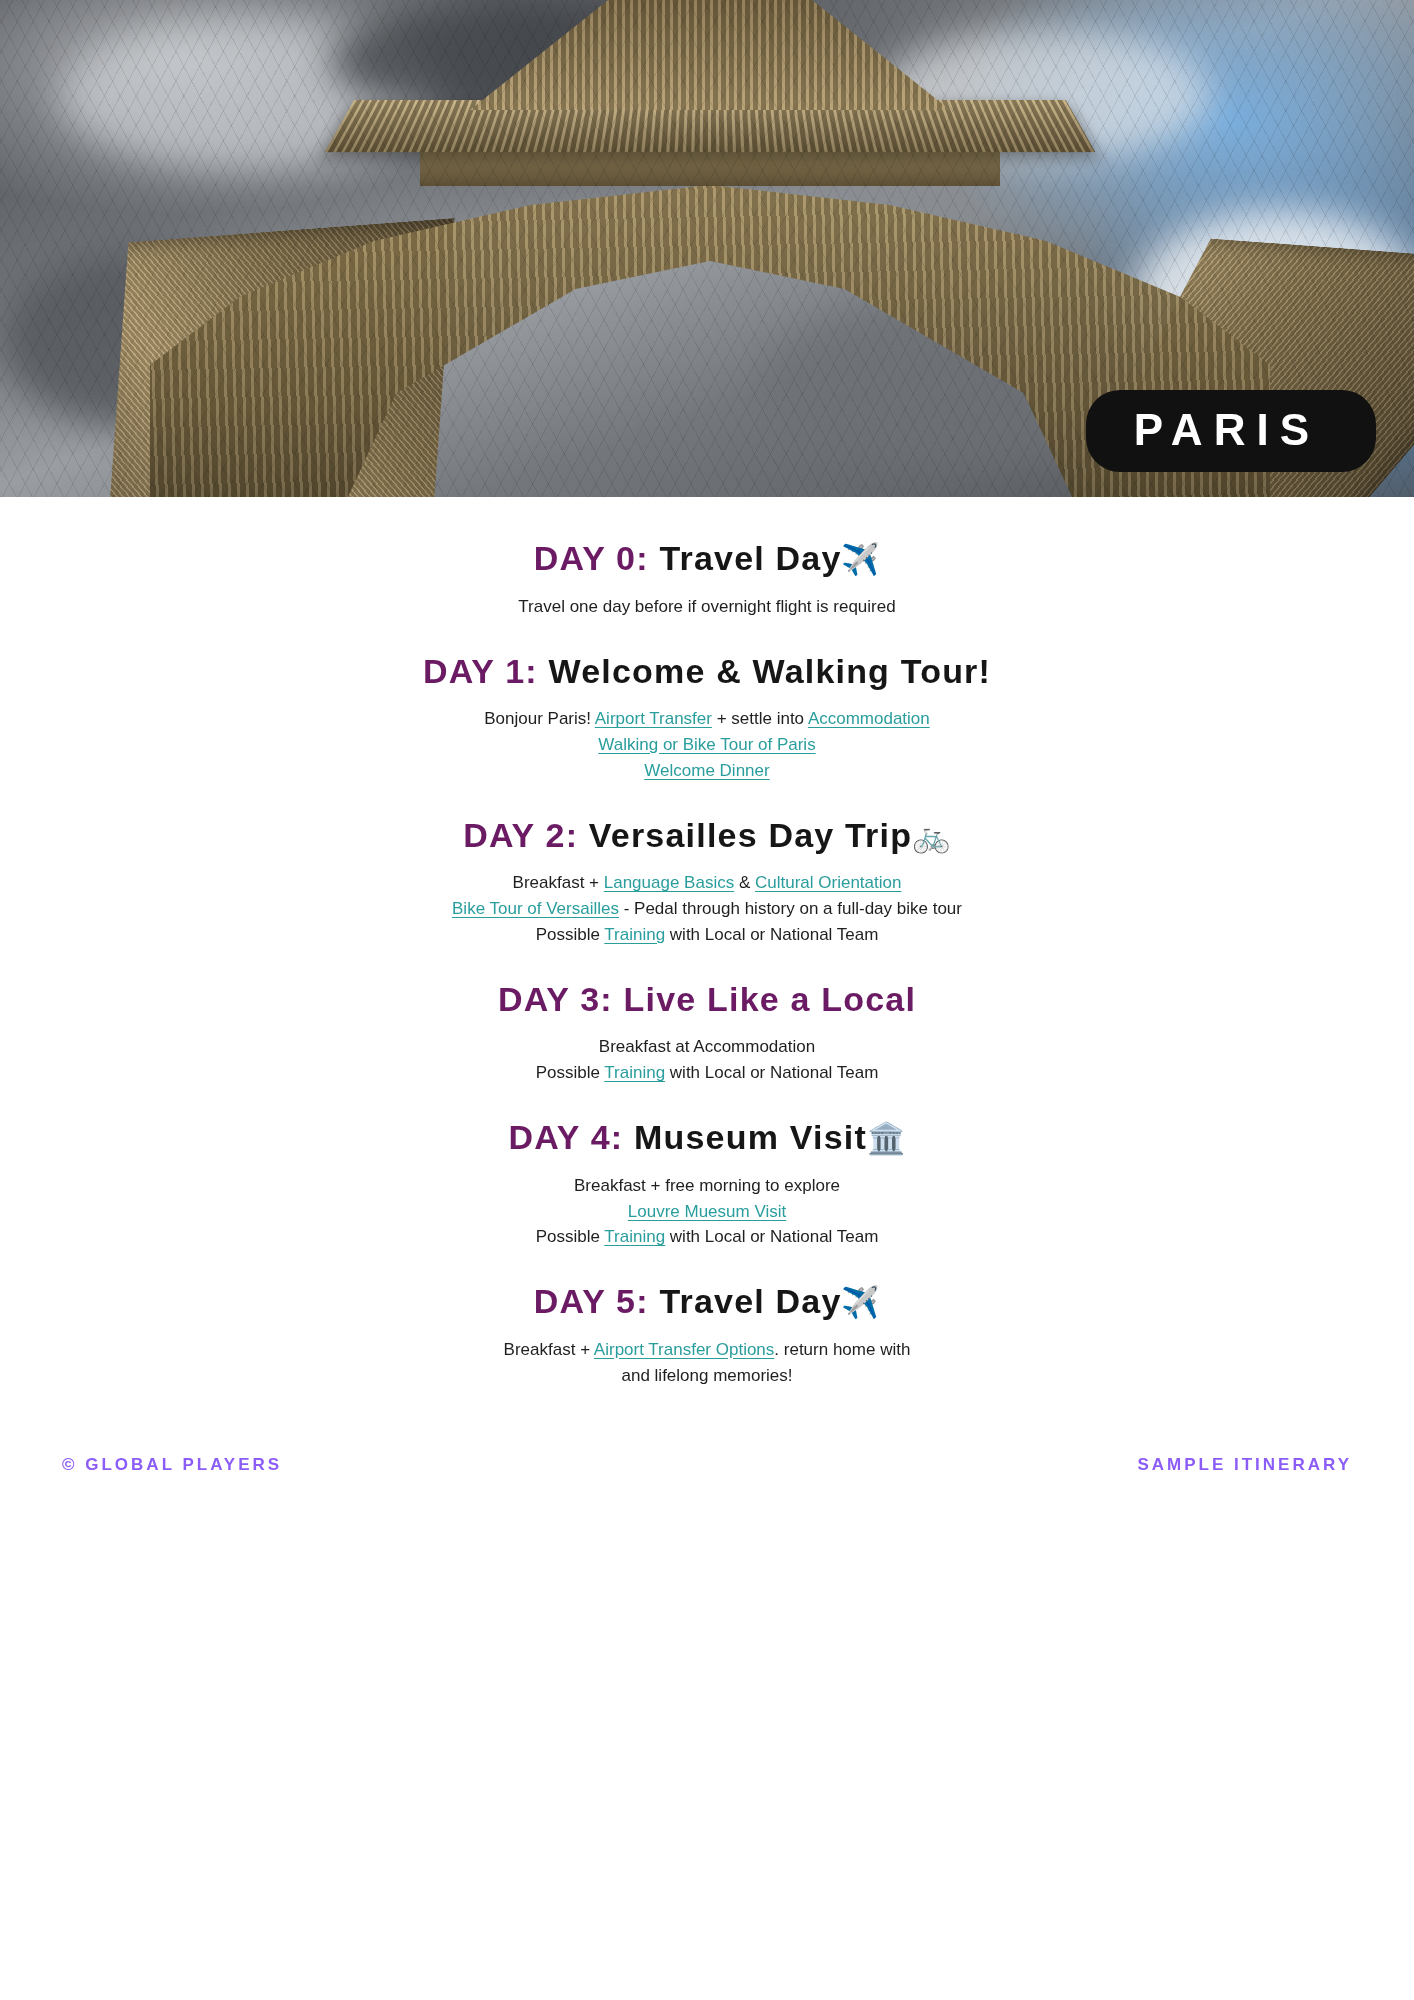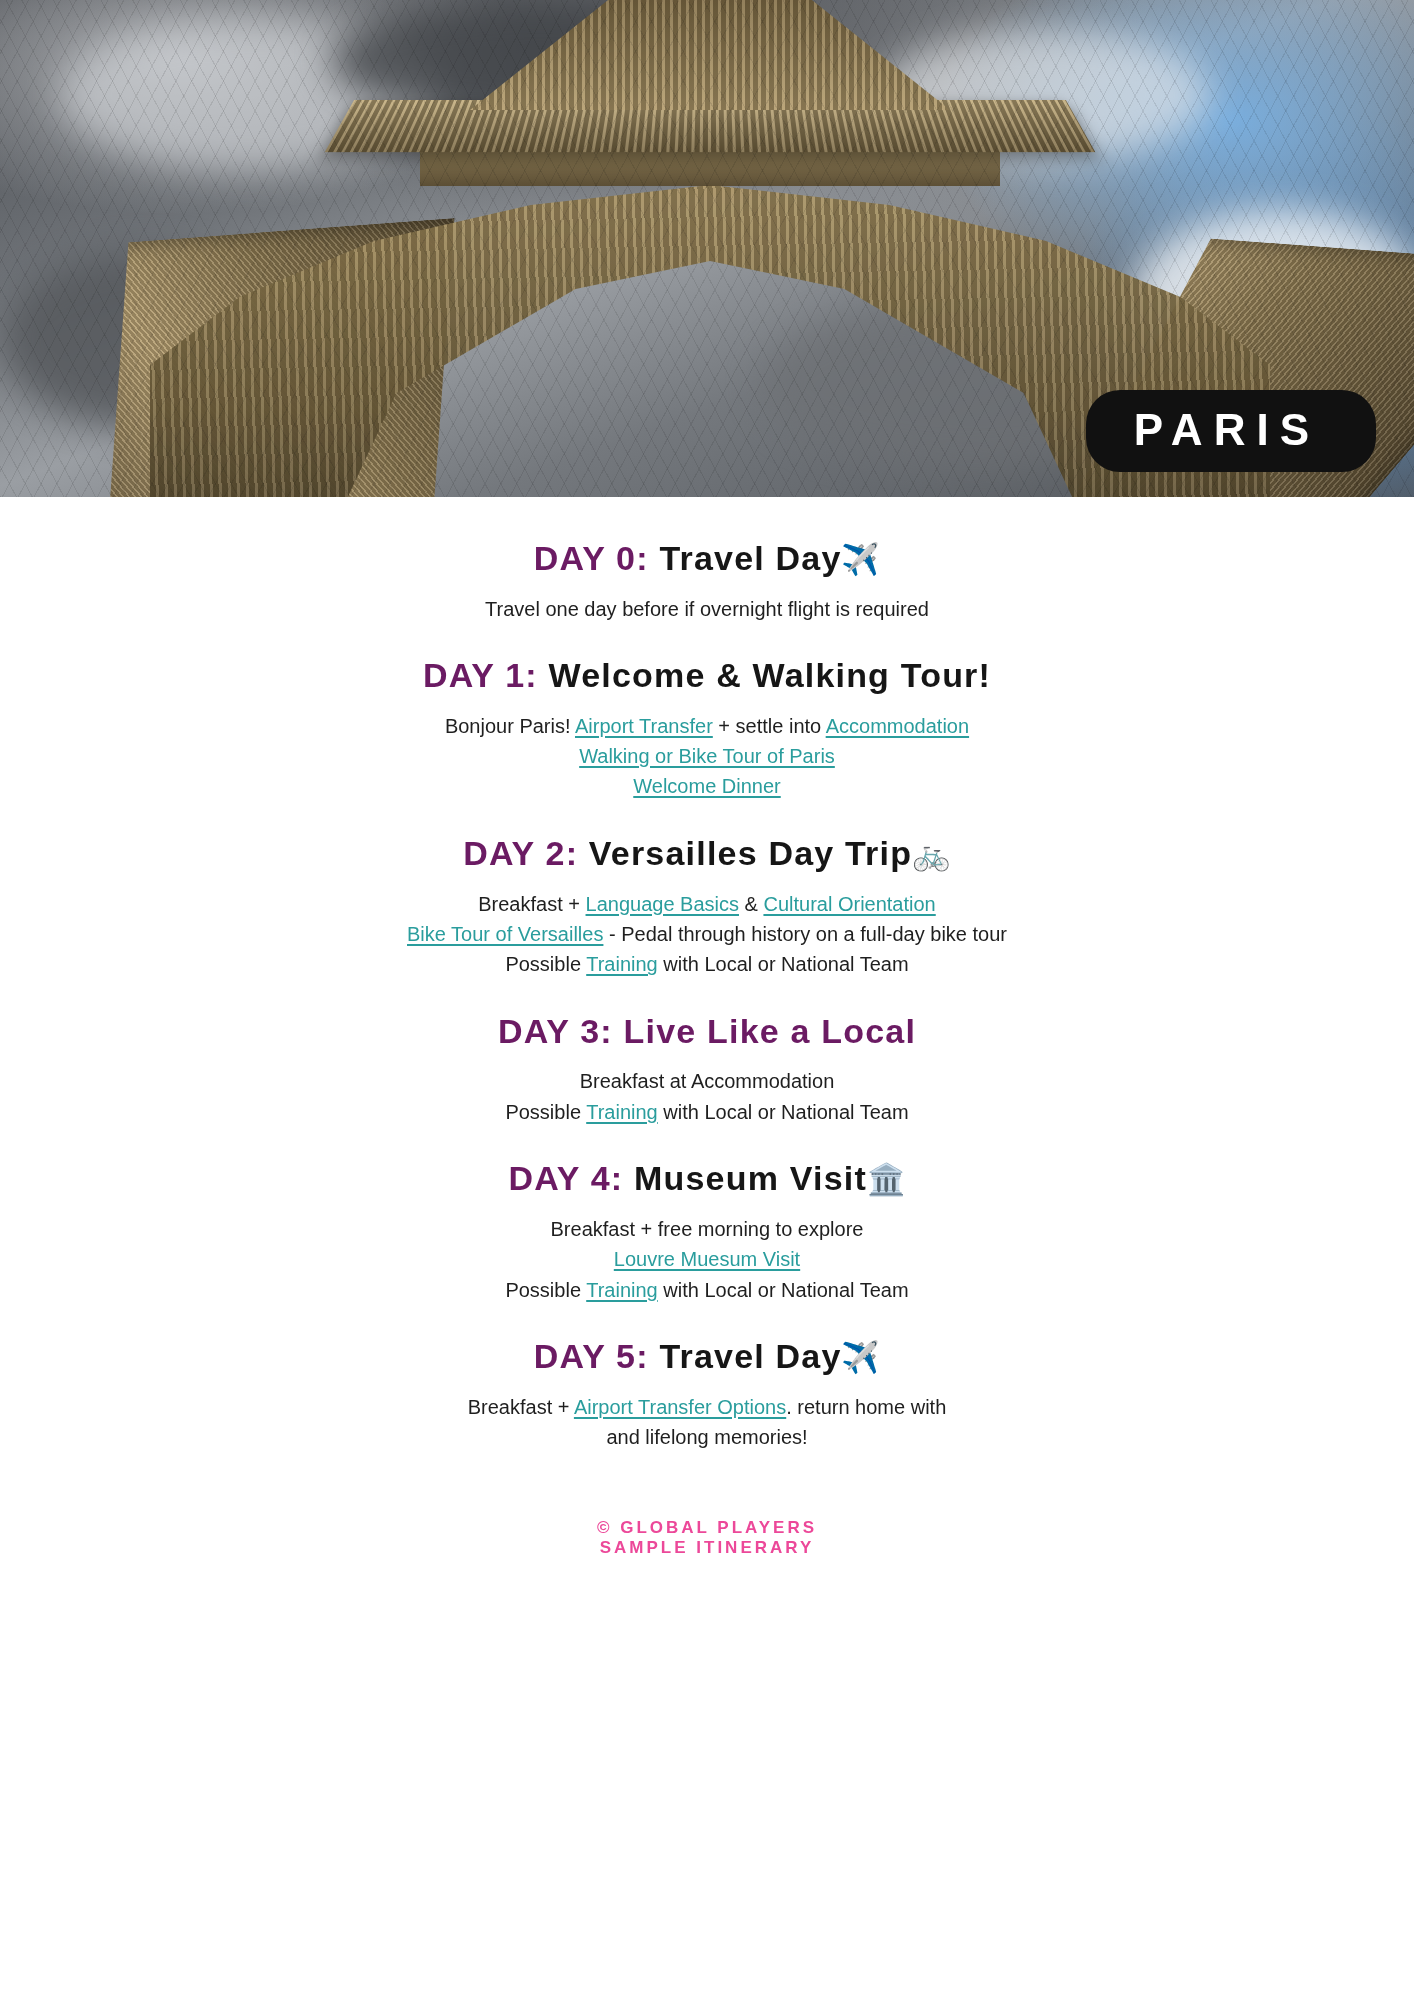--- a/index.html
+++ b/index.html
@@ -142,43 +142,42 @@
   }
   .day-name {
     font-size: 34px;
     font-weight: 700;
     color: #161616;
     letter-spacing: 1.2px;
   }
   .day-name.accent { color: #6b1b63; }
   .day-emoji { font-size: 31px; }
   .line {
-    font-size: 20px;
+    font-size: 17px;
     line-height: 1.52;
     color: #1f1f1f;
     margin: 0;
   }
   .link {
     color: #2a9d9d;
     text-decoration: underline;
     text-underline-offset: 3px;
     cursor: pointer;
   }
 
   
   .footer {
     display: flex;
     justify-content: space-between;
     align-items: center;
     padding: 36px 62px 26px 62px;
     font-size: 17px;
     letter-spacing: 3px;
-    color: #ec4899;
+    color: #8b5cf6;
     font-weight: 600;
-    flex-direction: column;
   }
 </style>
 </head>
 <body>
 
 <div class="hero">
   <div class="sky"></div>
   <div class="cloud c1"></div>
   <div class="cloud c2"></div>
   <div class="cloud c3"></div>

